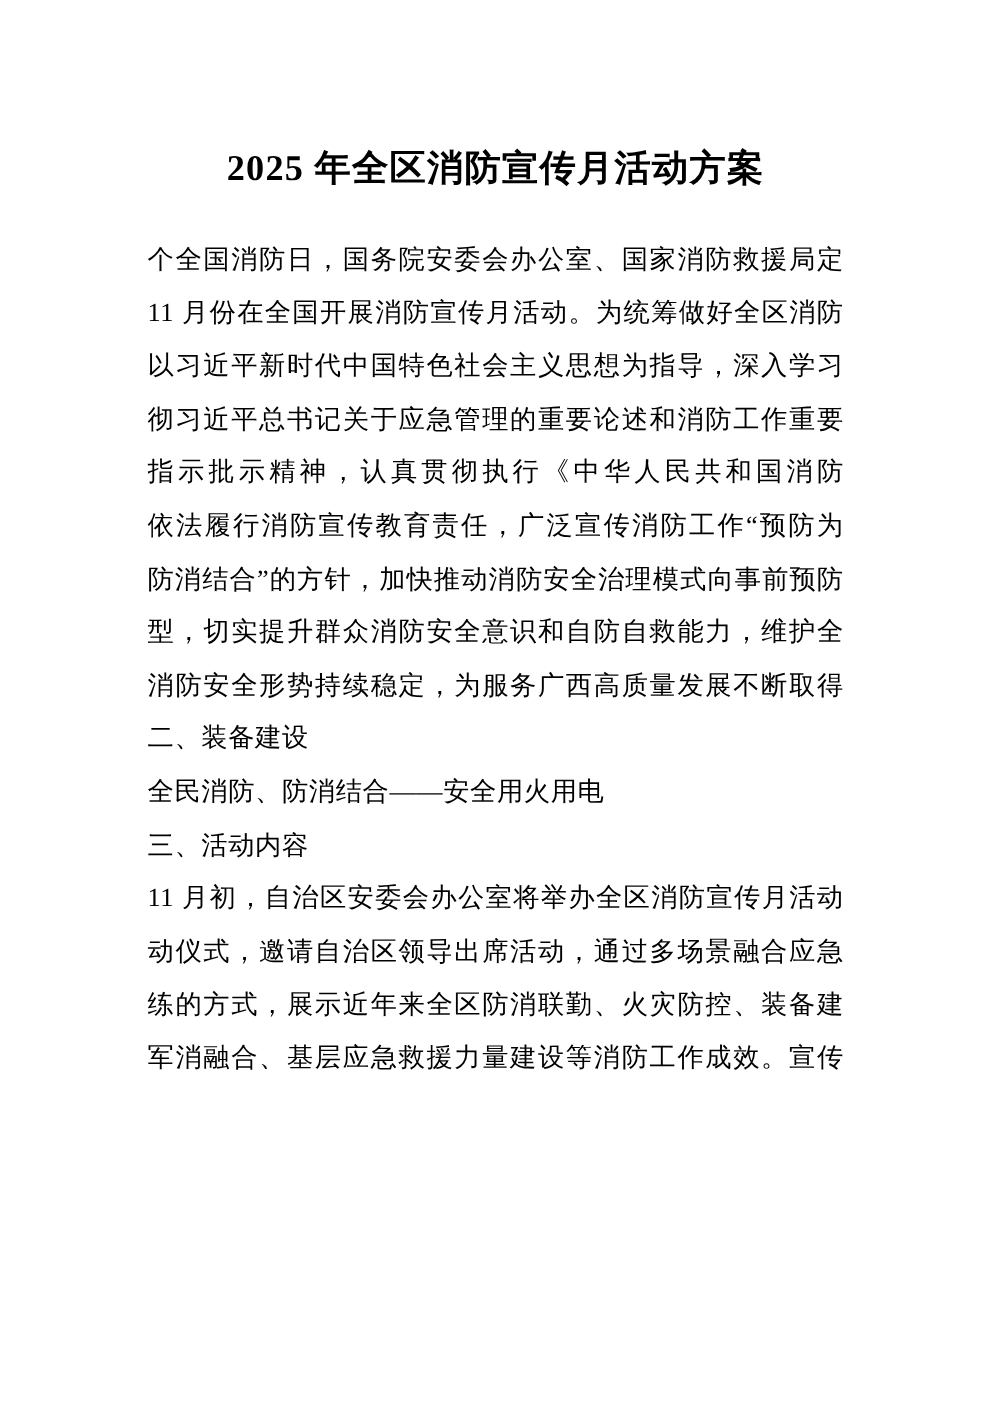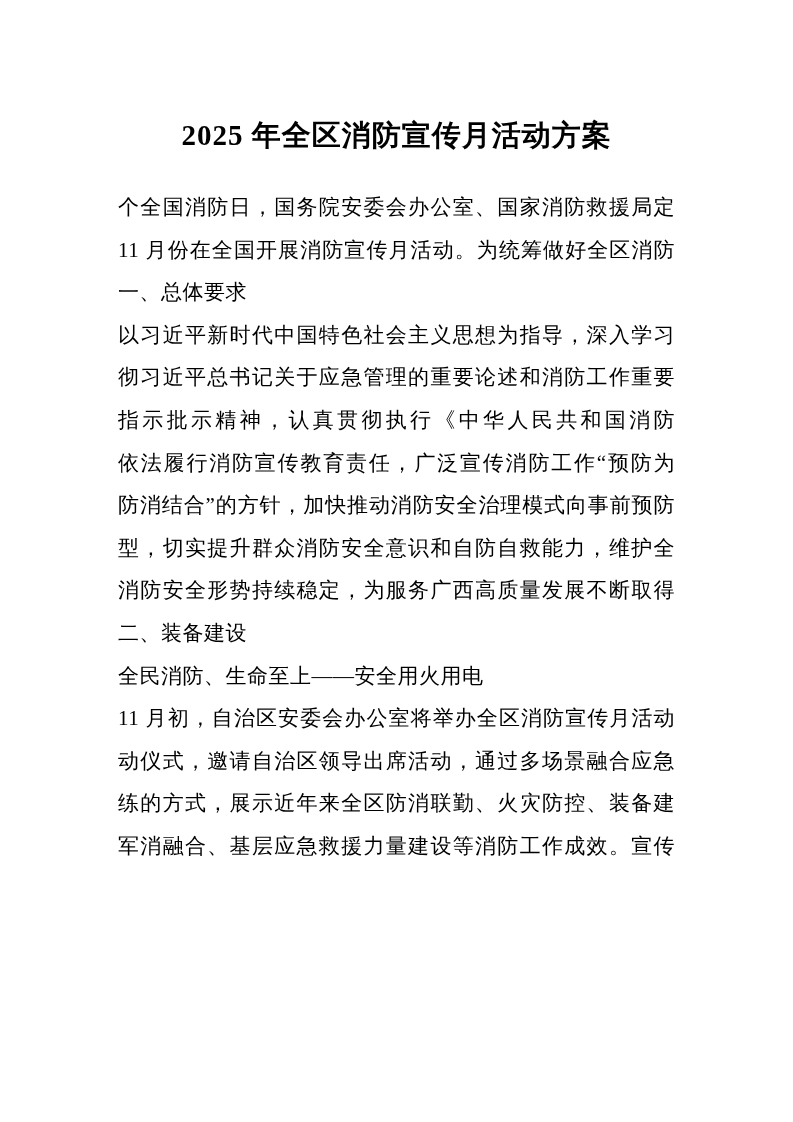--- a/index.html
+++ b/index.html
@@ -49,29 +49,29 @@
 </style>
 </head>
 <body>
 
 <div class="page">
   <div class="content">
     <div class="doc-title">2025 年全区消防宣传月活动方案</div>
     <div class="doc-body" id="doc-body">
         <div class="line fill">个全国消防日，国务院安委会办公室、国家消防救援局定于</div>
         <div class="line fill">11 月份在全国开展消防宣传月活动。为统筹做好全区消防宣</div>
-        <div class="line">一、总体要求</div>
         <div class="line fill">以习近平新时代中国特色社会主义思想为指导，深入学习贯</div>
         <div class="line fill">彻习近平总书记关于应急管理的重要论述和消防工作重要</div>
         <div class="line fill">指示批示精神，认真贯彻执行《中华人民共和国消防法》，</div>
         <div class="line fill">依法履行消防宣传教育责任，广泛宣传消防工作“预防为主、</div>
         <div class="line fill">防消结合”的方针，加快推动消防安全治理模式向事前预防转</div>
         <div class="line fill">型，切实提升群众消防安全意识和自防自救能力，维护全区</div>
         <div class="line fill">消防安全形势持续稳定，为服务广西高质量发展不断取得新</div>
         <div class="line">二、装备建设</div>
-        <div class="line">全民消防、生命至上——安全用火用电</div>
+        <div class="line">全民消防、防消结合——安全用火用电</div>
+        <div class="line">三、活动内容</div>
         <div class="line fill">11 月初，自治区安委会办公室将举办全区消防宣传月活动启</div>
         <div class="line fill">动仪式，邀请自治区领导出席活动，通过多场景融合应急演</div>
         <div class="line fill">练的方式，展示近年来全区防消联勤、火灾防控、装备建设、</div>
         <div class="line fill">军消融合、基层应急救援力量建设等消防工作成效。宣传月</div>
       </div>
   </div>
 </div>
 
 </body></html>

